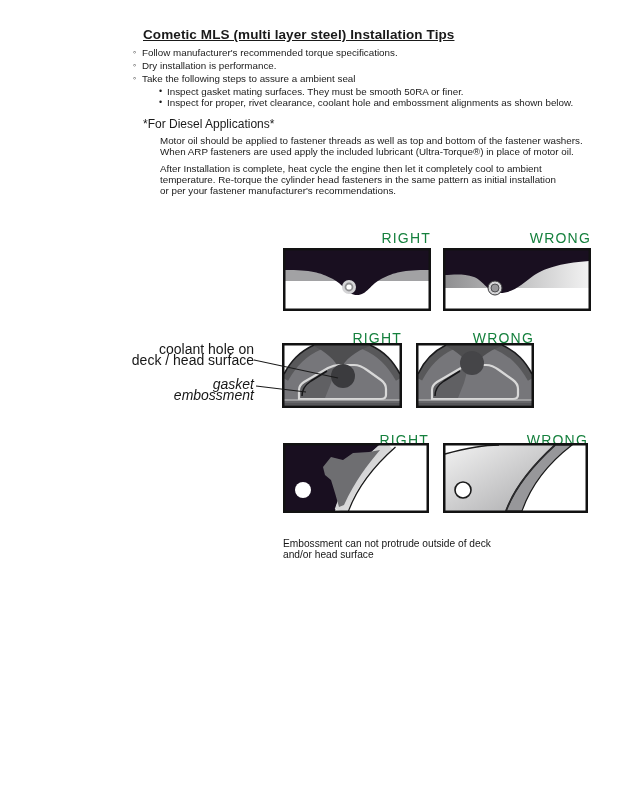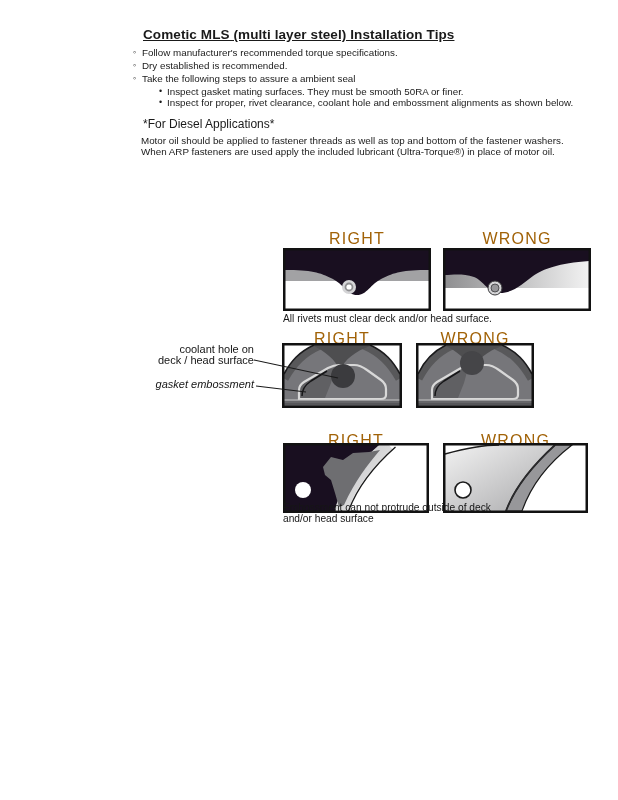--- a/index.html
+++ b/index.html
@@ -5,24 +5,24 @@
   html,body{margin:0;padding:0;background:#ffffff;}
   .page{position:relative;width:618px;height:562px;background:#ffffff;
         font-family:"Liberation Sans",sans-serif;color:#1a1a1a;overflow:hidden;margin-left:46px;}
   .abs{position:absolute;}
   .title{left:97px;top:27px;font-size:13.5px;font-weight:bold;
          text-decoration:underline;letter-spacing:.1px;}
   .bullet-line{display:flex;align-items:flex-start;font-size:9.8px;line-height:11px;}
   .bullet-glyph{width:9px;font-size:9px;flex:0 0 auto;}
   .sub-glyph{width:8px;font-size:9px;flex:0 0 auto;}
   .diesel-heading{left:97px;top:117px;font-size:12px;font-weight:normal;}
-  .body-para{left:95px;width:450px;font-size:9.8px;line-height:10.8px;white-space:pre-line;}
-  .fig-header{font-size:16px;letter-spacing:1.2px;text-align:center;color:#a16207;}
+  .body-para{left:114px;width:450px;font-size:9.8px;line-height:10.8px;white-space:pre-line;}
+  .fig-header{font-size:14px;letter-spacing:1.2px;text-align:right;color:#15803d;}
   .fig-caption{font-size:10.2px;line-height:11px;white-space:pre-line;color:#161616;}
-  .annotation{font-size:11px;line-height:11px;text-align:right;white-space:pre-line;
+  .annotation{font-size:14px;line-height:11px;text-align:right;white-space:pre-line;
               width:123px;left:85px;color:#161616;}
   .disclaimer{left:103px;top:572px;width:414px;color:#2e2e2e;}
   .disclaimer h4{margin:0 0 6px 0;font-size:6.2px;font-weight:bold;}
   .disclaimer p{margin:0 0 4.5px 0;font-size:6px;line-height:7px;
                 text-align:justify;white-space:pre-line;}
   .footer-code{left:388px;top:760px;font-size:12.5px;letter-spacing:.3px;color:#2a2a2a;}
   svg{display:block;}
 </style>
 </head>
 <body>
@@ -30,38 +30,41 @@
 <div class="page">
 
   <div class="abs title">Cometic MLS (multi layer steel) Installation Tips</div>
 
   <div class="abs bullet-line" style="left:87px;top:47px;">
     <span class="bullet-glyph">◦</span>
     <span>Follow manufacturer's recommended torque specifications.</span>
   </div>
   <div class="abs bullet-line" style="left:87px;top:60px;">
     <span class="bullet-glyph">◦</span>
-    <span>Dry established is recommended.</span>
+    <span>Dry installation is performance.</span>
   </div>
   <div class="abs bullet-line" style="left:87px;top:73px;">
     <span class="bullet-glyph">◦</span>
     <span>Take the following steps to assure a ambient seal</span>
   </div>
   <div class="abs bullet-line" style="left:113px;top:86px;">
     <span class="sub-glyph">•</span>
     <span>Inspect gasket mating surfaces.  They must be smooth 50RA or finer.</span>
   </div>
   <div class="abs bullet-line" style="left:113px;top:97px;">
     <span class="sub-glyph">•</span>
     <span>Inspect for proper, rivet clearance, coolant hole and embossment alignments as shown below.</span>
   </div>
 
   <div class="abs diesel-heading">*For Diesel Applications*</div>
   <div class="abs body-para" style="top:136px;">Motor oil should be applied to fastener threads as well as top and bottom of the fastener washers.
 When ARP fasteners are used apply the included lubricant (Ultra-Torque®) in place of motor oil.</div>
+  <div class="abs body-para" style="top:164px;">After Installation is complete, heat cycle the engine then let it completely cool to ambient
+temperature. Re-torque the cylinder head fasteners in the same pattern as initial installation
+or per your fastener manufacturer's recommendations.</div>
 
   <div class="abs fig-header" style="left:237px;top:230px;width:148px;">RIGHT</div>
   <div class="abs fig-header" style="left:397px;top:230px;width:148px;">WRONG</div>
 
   <svg class="abs" style="left:237px;top:248px;" width="148" height="63" viewBox="0 0 148 63">
     <rect x="2" y="2" width="144" height="59" fill="#ffffff"></rect>
     <rect x="2" y="22" width="144" height="11" fill="#a2a2a4"></rect>
     <path d="M2,2 H146 V22 C120,22 111,24.5 99,30.5 C87,36.5 84,47 74,47 C64,47 61,36.5 49,30.5 C37,24.5 28,22 2,22 Z" fill="#190f20"></path>
     <circle cx="66" cy="39" r="7" fill="#d4d4d6"></circle>
     <circle cx="66" cy="39" r="4.4" fill="#8e8e90"></circle>
@@ -78,21 +81,20 @@
     </defs>
     <rect x="2" y="2" width="144" height="59" fill="#ffffff"></rect>
     <rect x="2" y="13" width="144" height="27" fill="url(#g1)"></rect>
     <rect x="2" y="40" width="144" height="21" fill="#ffffff"></rect>
     <path d="M2,2 H146 V13 C116,15 100,21 90,28 C80,35 71,45 57,45 C45,45 41,33 31,29 C19,25 9,27 2,27 Z" fill="#190f20"></path>
     <circle cx="52" cy="40" r="7" fill="#d4d4d6" stroke="#3a3a3c" stroke-width="1"></circle>
     <circle cx="52" cy="40" r="4" fill="#97979a" stroke="#3a3a3c" stroke-width="0.8"></circle>
     <rect x="1.25" y="1.25" width="145.5" height="60.5" fill="none" stroke="#121212" stroke-width="2.5"></rect>
   </svg>
 
-  <div class="abs fig-caption" style="left:237px;top:313px;">All rivets must clear deck and/or head surface.</div>
 
   <div class="abs fig-header" style="left:236px;top:330px;width:120px;">RIGHT</div>
   <div class="abs fig-header" style="left:370px;top:330px;width:118px;">WRONG</div>
 
   <div class="abs annotation" style="top:344px;">coolant hole on
 deck / head surface</div>
   <div class="abs annotation" style="top:379px;font-style:italic;">gasket embossment</div>
 
   <svg class="abs" style="left:236px;top:343px;" width="120" height="65" viewBox="0 0 120 65">
     <rect x="1.25" y="1.25" width="117.5" height="62.5" fill="#76767a"></rect>
@@ -166,21 +168,21 @@
     </defs>
     <rect x="2" y="2" width="141" height="66" fill="#ffffff"></rect>
     <path d="M2,11 C24,5 42,2 56,2 L112,2 C88,24 71,46 63,68 L2,68 Z" fill="url(#g4)"></path>
     <path d="M2,11 C24,5 42,2 56,2" stroke="#1a1a1a" stroke-width="1.4" fill="none"></path>
     <path d="M112,2 C88,24 71,46 63,68 L79,68 C87,45 103,22 129,2 Z" fill="#97979a" stroke="#1a1a1a" stroke-width="1.2"></path>
     <path d="M112,2 C88,24 71,46 63,68" stroke="#2a2a2c" stroke-width="1.8" fill="none"></path>
     <circle cx="20" cy="47" r="8" fill="#ffffff" stroke="#1a1a1a" stroke-width="1.6"></circle>
     <rect x="1.25" y="1.25" width="142.5" height="67.5" fill="none" stroke="#121212" stroke-width="2.5"></rect>
   </svg>
 
-  <div class="abs fig-caption" style="left:237px;top:502px;">Embossment can not protrude outside of deck
+  <div class="abs fig-caption" style="left:237px;top:538px;">Embossment can not protrude outside of deck
 and/or head surface</div>
 
   <div class="abs disclaimer">
     <h4>Warranty Disclaimer*</h4>
     <p>Due to the nature of performance applications, the parts in this catalog are sold without any express warranty or any implied warranty of merchantability or fitness for a particular purpose.  Cometic Gasket Inc., shall not, under any circumstances, be liable for any special, incidental or consequential damages, including, person, party or property, but not limited to, damage, or loss of property or equipment, loss of profits or revenue, cost of purchased or replacement goods, or claims of customers of the purchase, which may arise and/or result from sale, installation or use of these parts.  Installation of these parts could adversely affect the motor manufacturers warranty coverage.</p>
     <p>VENUE-The agreed upon venue, in the event of dispute whatsoever between the parties, whether instituted by either party, including, but not limited to, contract terms, payment terms, delivery, type, defects, sufficiency of product, shall be the Court of Common Pleas, Lake County, Ohio or the Painesville Municipal Court, Lake County, Ohio, depending on the amount in controversy.
 This agreement shall be governed by and construed under the laws of the State of Ohio.</p>
     <p>All prices and terms are subject to change without notice.</p>
     <p>Terms COD- Secured with a completed dealer/jobber application on File, COD-Company check with a current credit card number on file.  Open accounts may be established by well rated firms.  A credit application is available upon request.  Open accounts are due payable Net 30 days from date of invoice.  No statement will be sent.  If an account becomes 60 or more days past due, it is subject to being placed on credit hold.  No orders will be shipped or new orders accepted until past due balance is paid.  If an account becomes 90 or more days past due, it is subject to being placed for collections.  All costs of collection are the responsibility of the customer, including attorney fees, court costs, and other expenses of litigation.</p>
     <p>Returns- Authorized (RGA) must be obtained in advance on all returns.  A packing slip or invoice number must accompany the merchandise.  No returns after 30 days from invoice date.  All returns are subject to a 25% restocking charge.  All custom designed and custom manufactured gaskets are non-returnable.</p>

